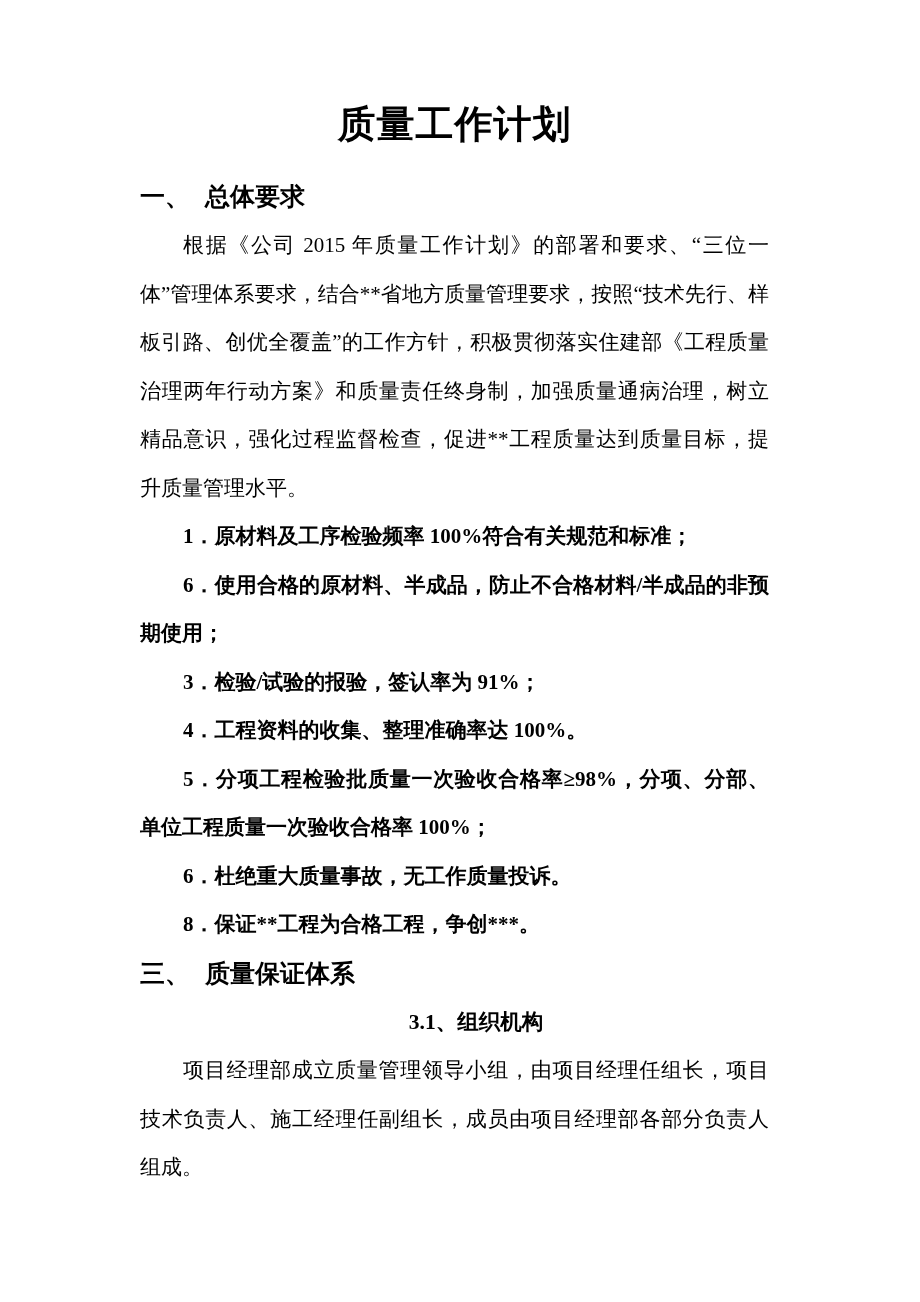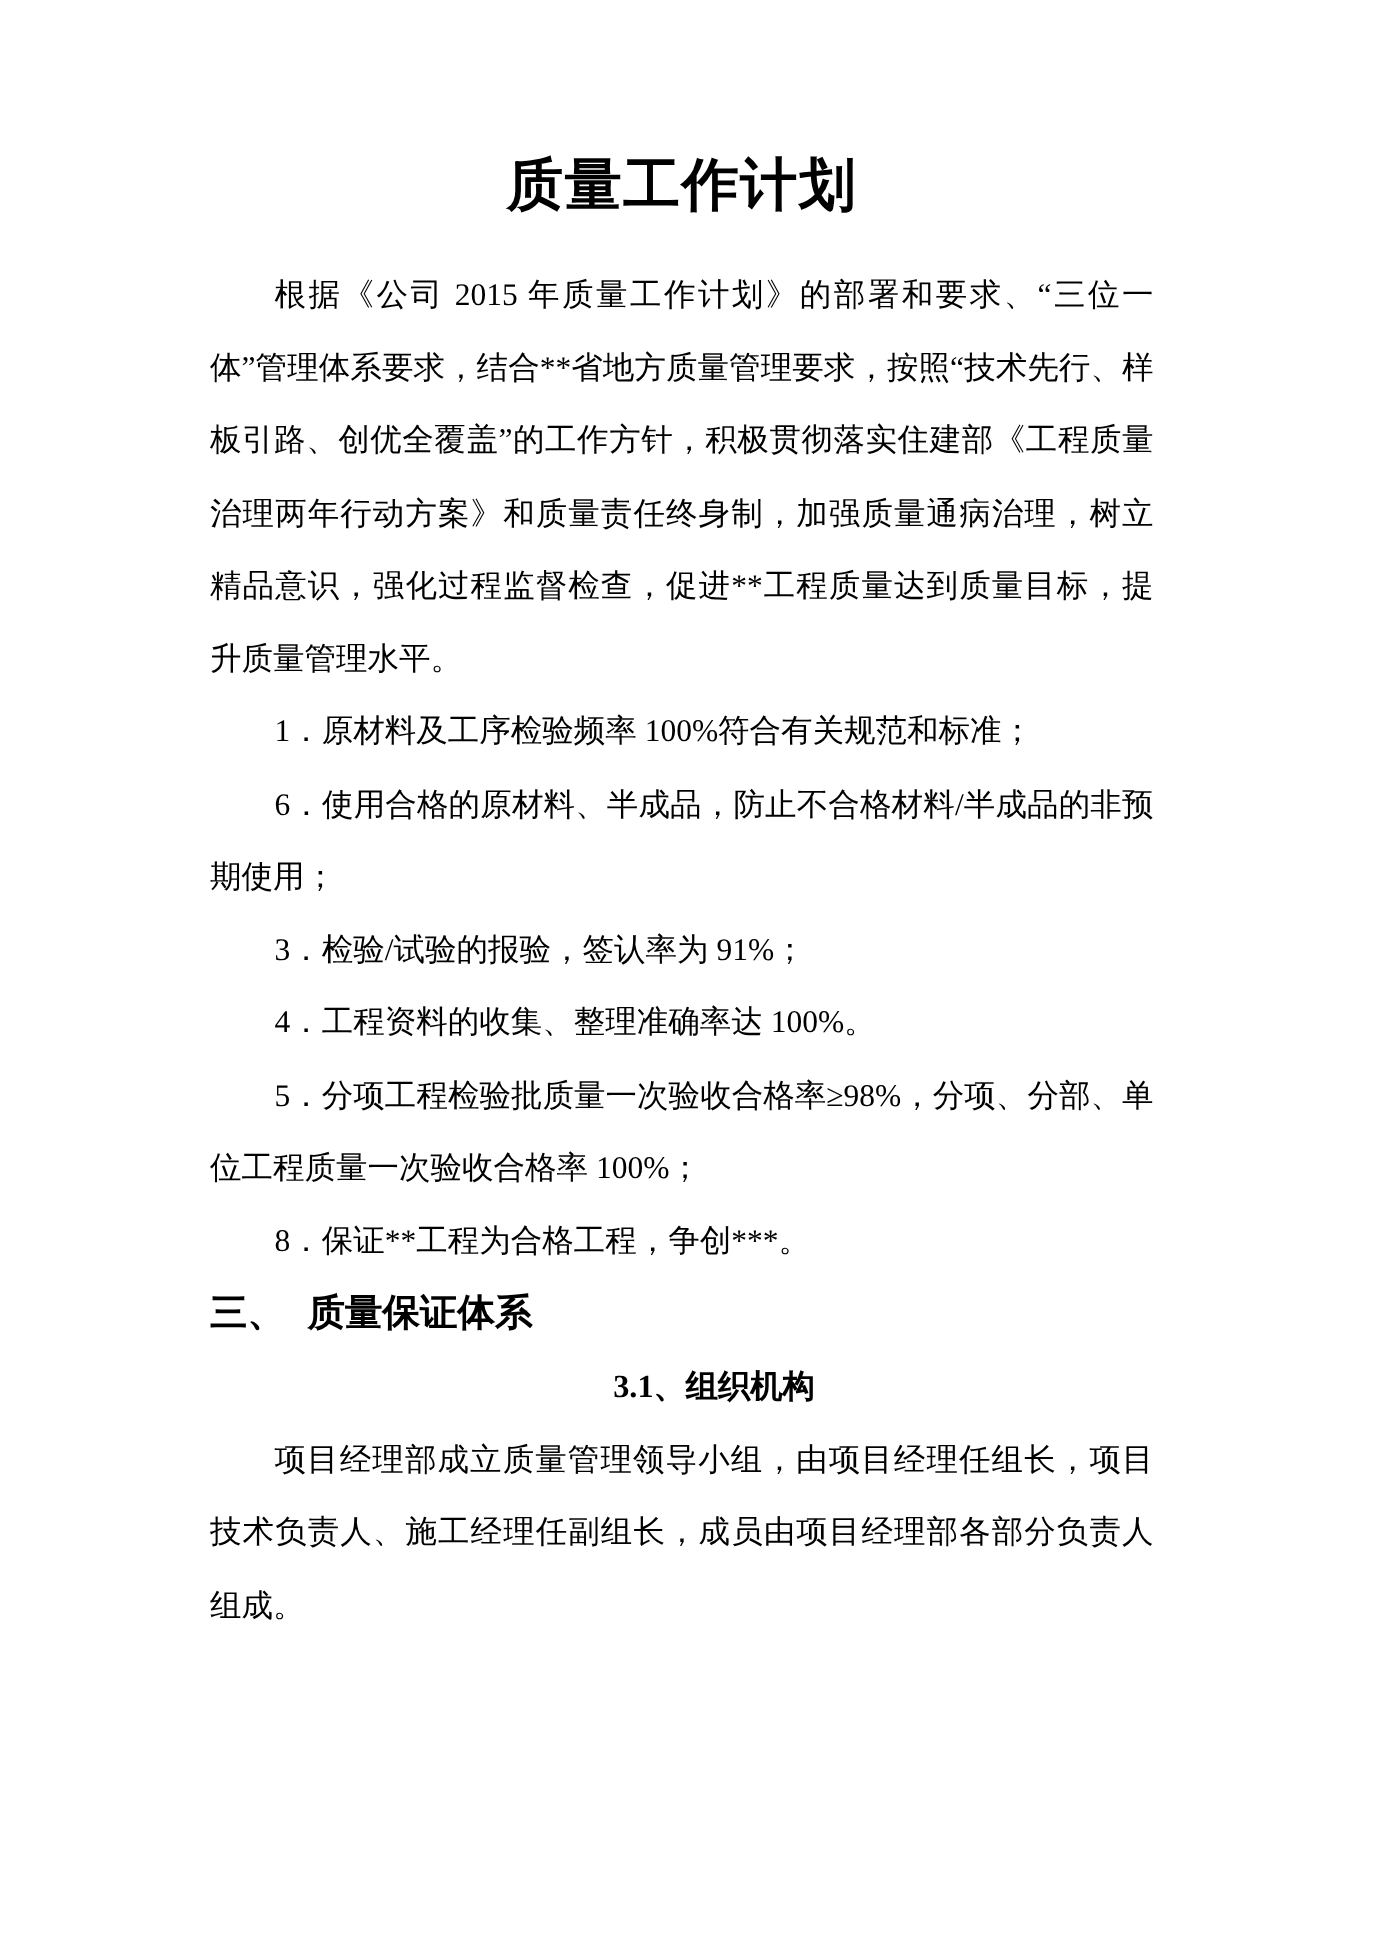--- a/index.html
+++ b/index.html
@@ -41,46 +41,51 @@
     line-height: 48.5px;
     text-align: justify;
     text-indent: 43px;
   }
   .list-par {
     margin: 0;
     font-size: 21px;
     line-height: 48.5px;
     text-align: justify;
     text-indent: 43px;
+    font-weight: bold;
   }
   .sub-heading {
     margin: 0;
     font-size: 21.5px;
     line-height: 48.5px;
     font-weight: 700;
     text-indent: 43px;
     text-align: center;
   }
 </style>
 </head>
 <body>
 
 <div class="page">
 
   <h1 class="doc-title">质量工作计划</h1>
 
+  <h2 class="sec-heading">
+    <span class="num">一、</span><span>总体要求</span>
+  </h2>
 
   <p class="body-par">根据《公司 2015 年质量工作计划》的部署和要求、“三位一体”管理体系要求，结合**省地方质量管理要求，按照“技术先行、样板引路、创优全覆盖”的工作方针，积极贯彻落实住建部《工程质量治理两年行动方案》和质量责任终身制，加强质量通病治理，树立精品意识，强化过程监督检查，促进**工程质量达到质量目标，提升质量管理水平。</p>
 
 
   <p class="list-par">1．原材料及工序检验频率 100%符合有关规范和标准；</p>
   <p class="list-par">6．使用合格的原材料、半成品，防止不合格材料/半成品的非预期使用；</p>
   <p class="list-par">3．检验/试验的报验，签认率为 91%；</p>
   <p class="list-par">4．工程资料的收集、整理准确率达 100%。</p>
   <p class="list-par">5．分项工程检验批质量一次验收合格率≥98%，分项、分部、单位工程质量一次验收合格率 100%；</p>
+  <p class="list-par">6．杜绝重大质量事故，无工作质量投诉。</p>
   <p class="list-par">8．保证**工程为合格工程，争创***。</p>
 
   <h2 class="sec-heading">
     <span class="num">三、</span><span>质量保证体系</span>
   </h2>
 
   <h3 class="sub-heading">3.1、组织机构</h3>
 
   <p class="body-par">项目经理部成立质量管理领导小组，由项目经理任组长，项目技术负责人、施工经理任副组长，成员由项目经理部各部分负责人组成。</p>
 

